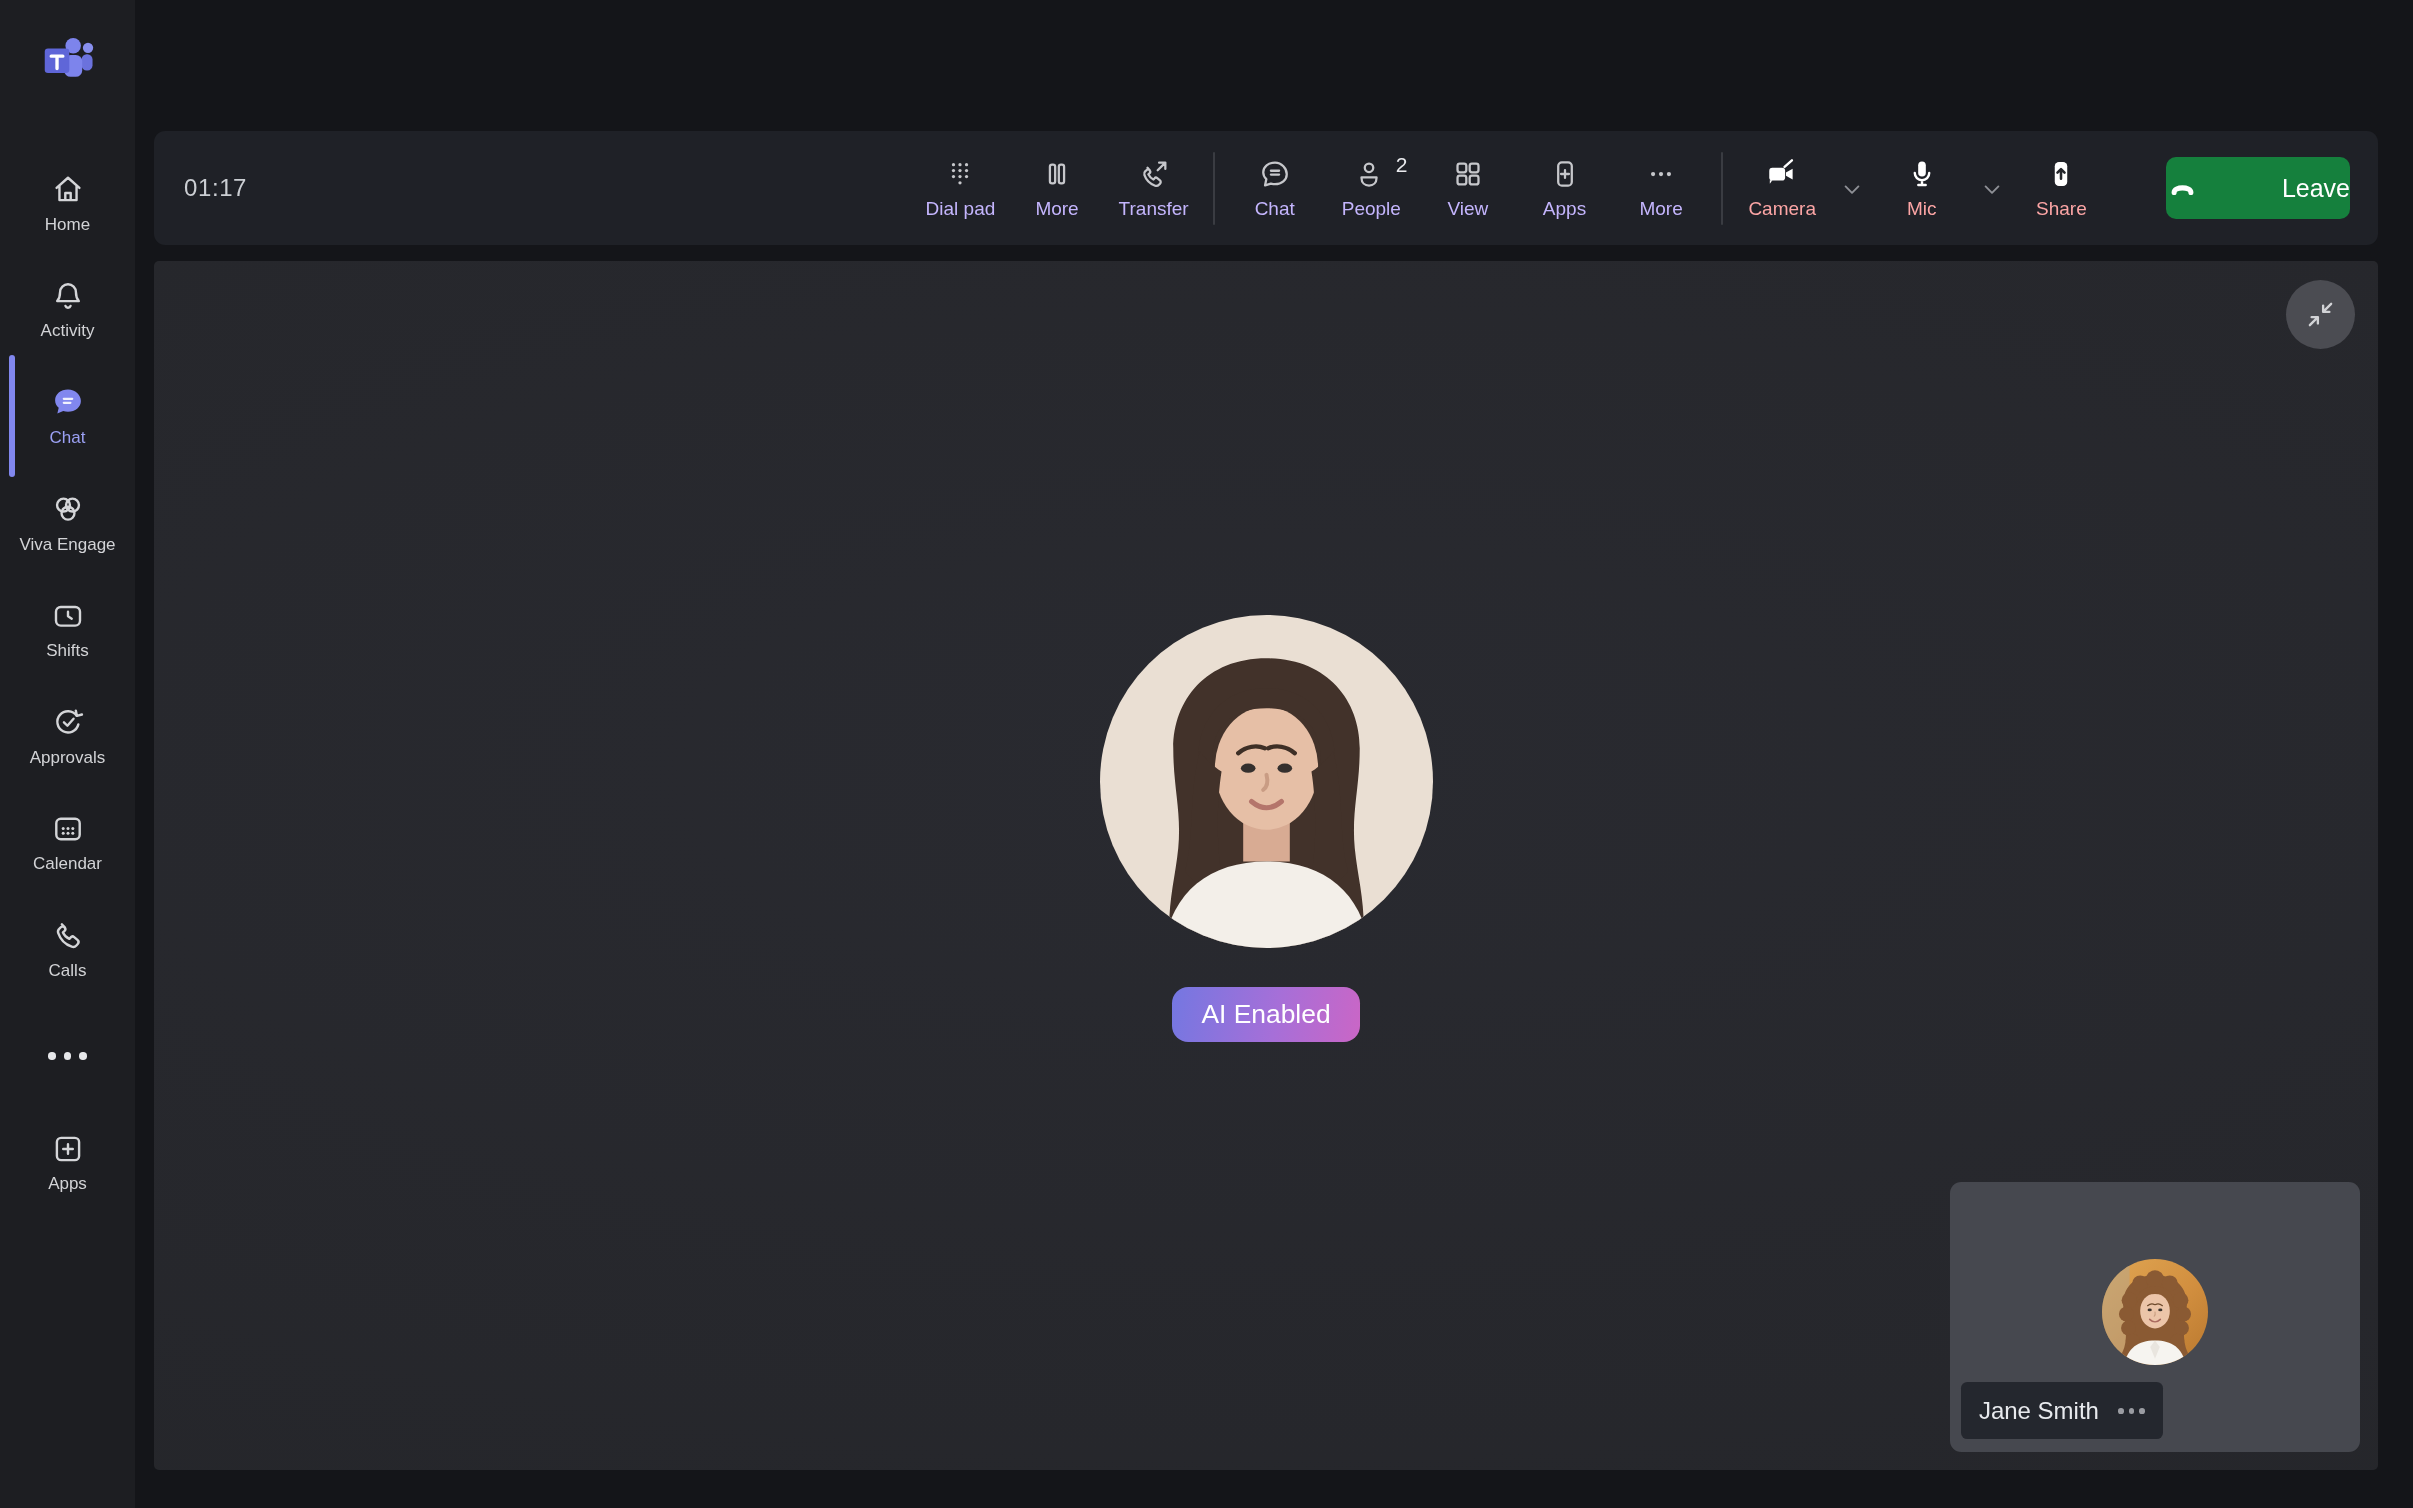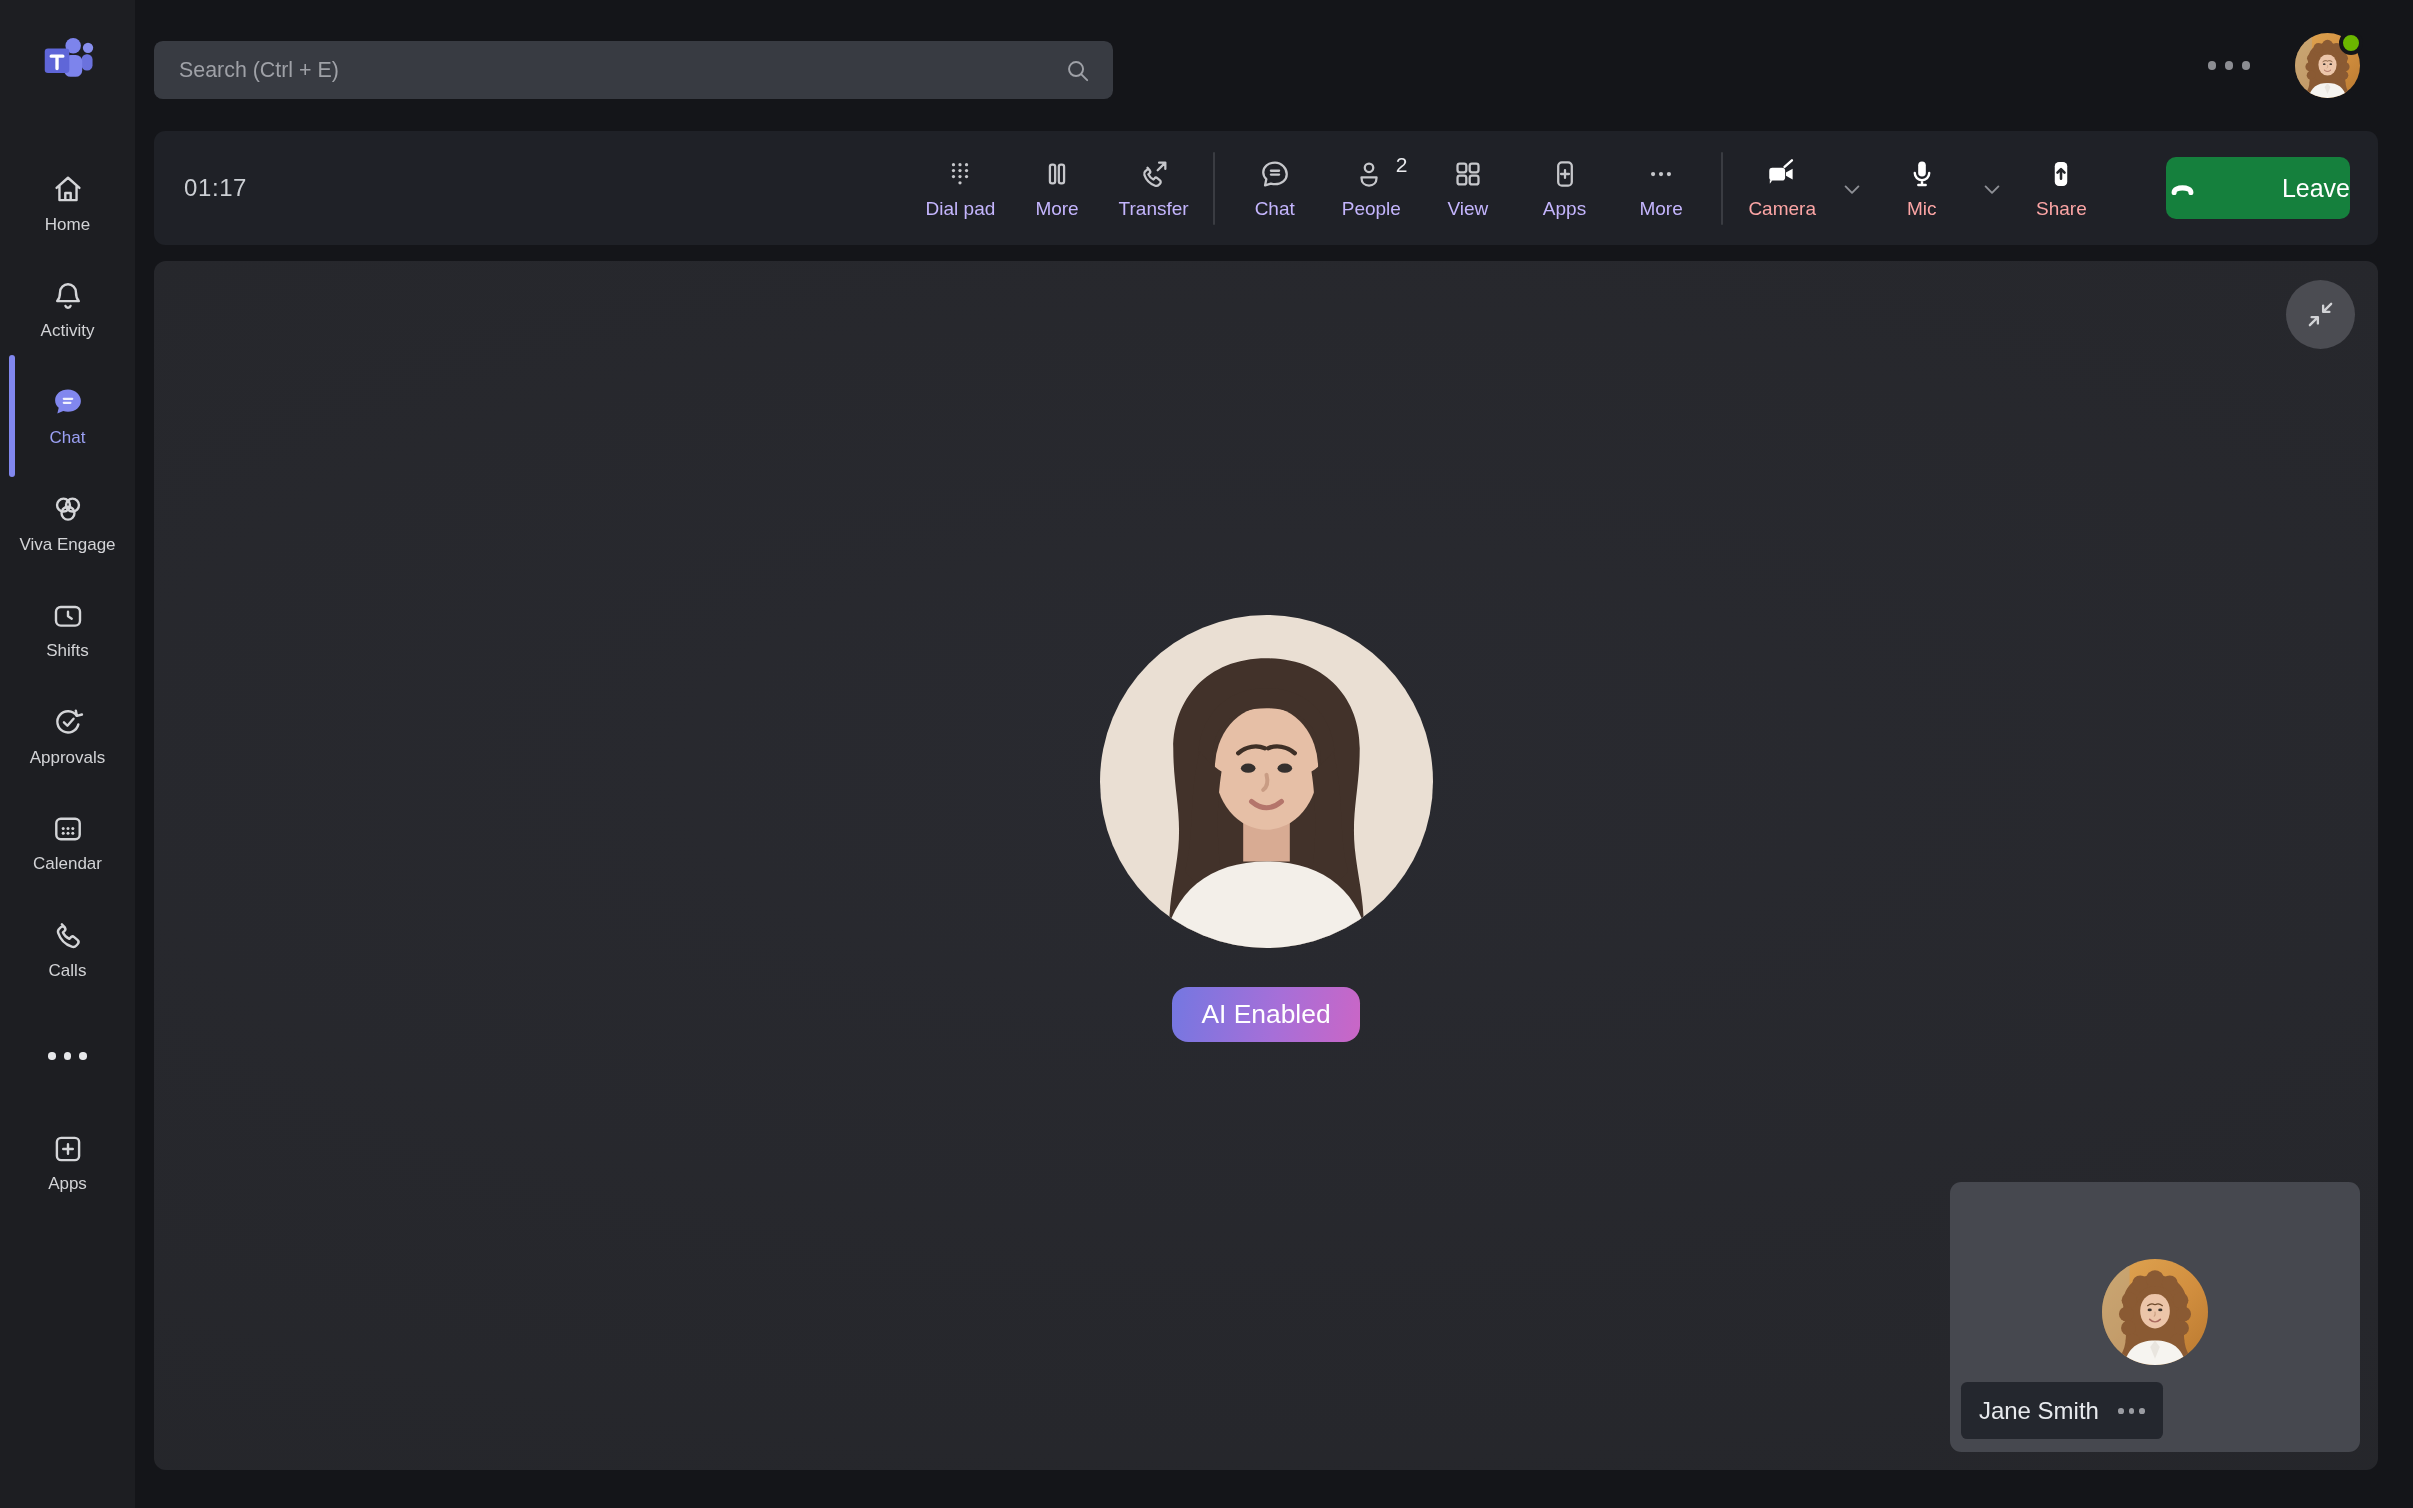--- a/index.html
+++ b/index.html
@@ -44,21 +44,21 @@
   .tb-item.lit .lbl { color:#fca5a5; }
   .tb-icon { position:relative; height:36px; display:flex; align-items:center; justify-content:center; }
   .people-count { position:absolute; right:-19px; top:-2.5px; font-size:21px; color:#e9eaed; }
   .tb-div { width:1.9px; height:73px; background:#3a3c42; border-radius:1.3px; }
   .chev { width:28px; height:28px; cursor:pointer; margin:0 -3.8px; transform:translateY(1.3px); }
   .leave-btn { margin-left:auto; width:184px; height:62px; background:#15803d; border:none; border-radius:10px; display:flex; align-items:center; justify-content:space-between; gap:12.6px; cursor:pointer; }
   .leave-btn svg { width:33px; height:33px; }
   .leave-btn span { font-size:25px; color:#ffffff; }
 
   
-  .stage { position:absolute; left:154px; top:261px; width:2224px; height:1209px; border-radius:12px; overflow:hidden;
+  .stage { position:absolute; left:154px; top:261px; width:2224px; height:1209px; border-radius:5px; overflow:hidden;
            background:radial-gradient(130% 95% at 50% 42%, #292a30 0%, #242529 100%); }
   .min-btn { position:absolute; top:19px; right:22.6px; width:69px; height:69px; border-radius:50%; background:#4b4c52; display:flex; align-items:center; justify-content:center; cursor:pointer; }
   .min-btn svg { width:35px; height:35px; }
   .participant { position:absolute; top:0; left:0; right:0; display:flex; flex-direction:column; align-items:center; }
   .main-avatar { margin-top:354px; width:333px; height:333px; border-radius:50%; overflow:hidden; flex:none; }
   .ai-badge { margin-top:39px; height:55px; padding:0 29px; display:flex; align-items:center; border-radius:16.3px; color:#fff; font-size:26.4px; font-weight:500;
               background:linear-gradient(100deg,#7477e1 0%, #a66fd8 55%, #ca66c6 100%); }
   .p-name { margin-top:36px; font-size:41px; font-weight:700; color:#fafafa; letter-spacing:0.3px; }
 
   
@@ -201,44 +201,20 @@
       <div class="sb-item">
         <svg class="ico" viewBox="0 0 24 24">
               <rect x="4.6" y="4.6" width="14.8" height="14.8" rx="2.8"></rect>
               <path d="M12 8.8v6.4M8.8 12h6.4"></path>
             </svg>
         <span class="sb-label">Apps</span>
       </div>
     </div>
   </nav>
 
-  <header class="topbar">
-    <div class="search">
-      <input type="text" placeholder="Search (Ctrl + E)" style="">
-      <svg class="ico search-icon" viewBox="0 0 24 24" stroke="#9fa1a7">
-            <circle cx="10.8" cy="10.8" r="5.8"></circle>
-            <path d="M15.2 15.2L20 20"></path>
-          </svg>
-    </div>
-    <div class="tb-right">
-      <span class="ov-dots">
-            <i></i>
-            <i></i>
-            <i></i>
-          </span>
-      <div class="me-avatar">
-        <div class="ph">
-              <svg viewBox="0 0 200 200">
-                <use href="#jane-portrait"></use>
-              </svg>
-            </div>
-        <span class="status-dot"></span>
-      </div>
-    </div>
-  </header>
 
   <section class="calltb">
     <span class="timer">01:17</span>
     <span class="sp1"></span>
     <div class="tb-group">
 
       <div class="tb-item">
         <span class="tb-icon">
               <svg viewBox="0 0 24 24">
                 <g fill="#c6c7cb">

